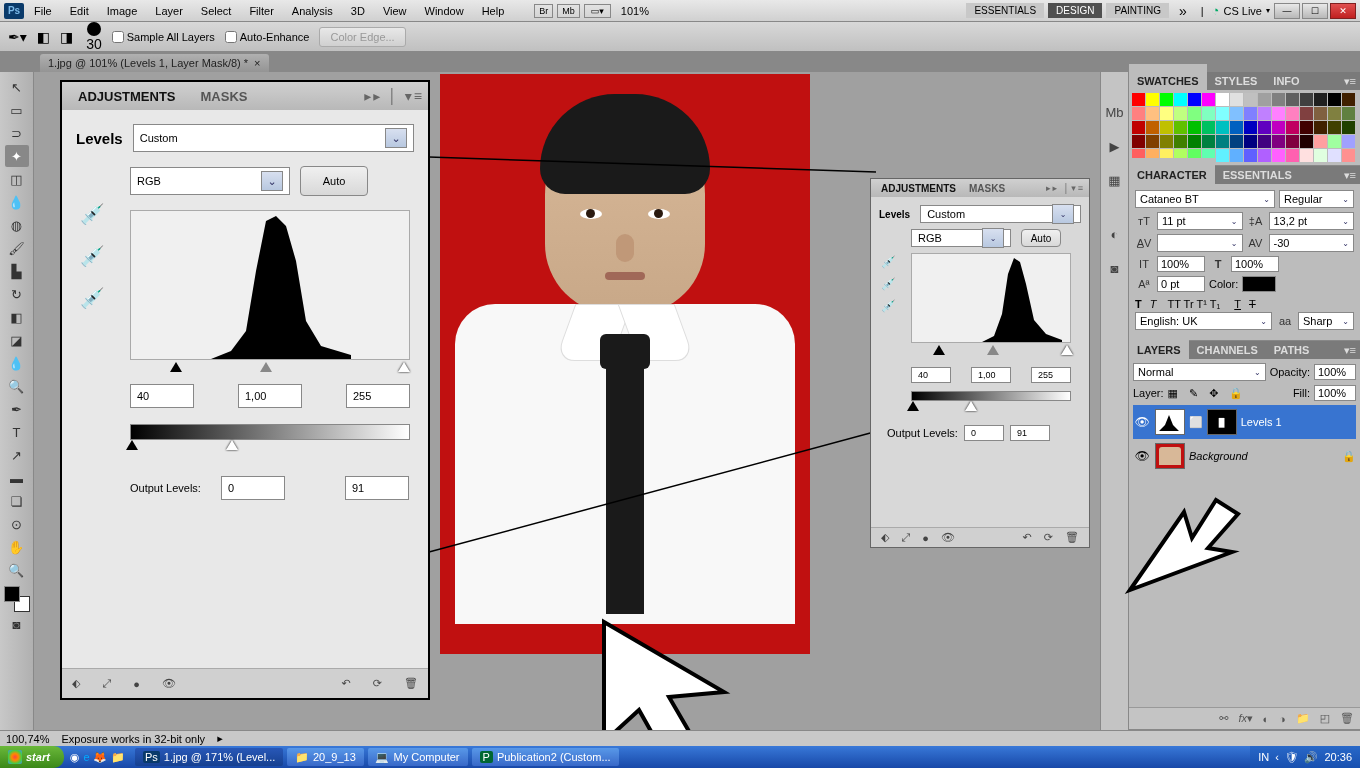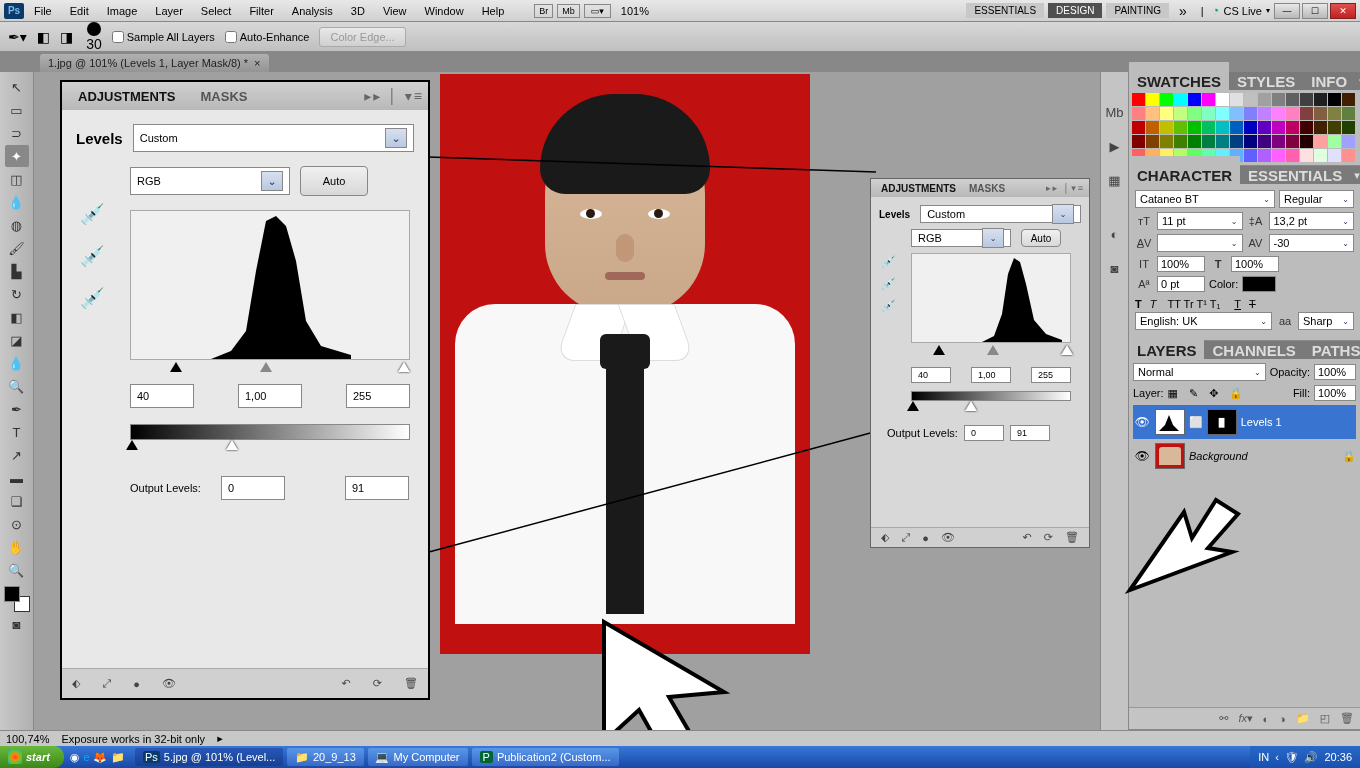--- a/index.html
+++ b/index.html
@@ -94,21 +94,21 @@
 .adj-panel-sm .gradient-bar{margin-left:32px;width:160px;height:10px;margin-top:8px}
 .adj-panel-sm .out-row{margin-left:8px;gap:6px;margin-top:10px;font-size:10px}
 .adj-panel-sm .panel-footer{height:20px;gap:12px;font-size:11px}
 
 
 .right-dock{position:absolute;right:0;top:72px;width:232px;bottom:38px;background:#bcbcbc;border-left:1px solid #888;display:flex;flex-direction:column}
 .dock-strip{position:absolute;right:232px;top:72px;width:28px;bottom:38px;background:#c4c4c4;border-left:1px solid #888;display:flex;flex-direction:column;align-items:center;padding-top:30px;gap:14px}
 .dock-strip div{width:20px;height:20px;display:flex;align-items:center;justify-content:center;color:#444;font-size:13px}
 .panel-group{border-bottom:1px solid #888}
 .panel-tabs{height:18px;background:#7a7a7a;display:flex;align-items:center}
-.ptab{padding:11px 8px;font-size:15px;color:#ddd;font-weight:bold}
+.ptab{padding:11px 8px;font-size:11px;color:#ddd;font-weight:bold}
 .ptab.active{background:#bcbcbc;color:#222}
 .swatch-grid{display:grid;grid-template-columns:repeat(16,13px);gap:1px;padding:3px}
 .swatch{width:13px;height:13px}
 .char-body{padding:6px;font-size:10px}
 .char-row{display:flex;align-items:center;gap:4px;margin-bottom:4px}
 .char-sel{border:1px solid #888;background:#fff;padding:1px 4px;height:18px;display:flex;align-items:center;flex:1;justify-content:space-between}
 .char-sel .chev{color:#336;font-size:8px}
 .char-input{width:48px;height:16px;border:1px solid #888;background:#fff;padding:0 3px;display:flex;align-items:center}
 .char-icon{width:18px;text-align:center;color:#333;font-size:11px}
 .type-btns{display:flex;gap:8px;padding:2px 0;font-size:11px}
@@ -621,21 +621,21 @@
     <span>start</span>
   </div>
   <span style="padding:0 6px;display:flex;gap:4px">
     <span>◉</span>
       <span style="color:#0af">e</span>
       <span style="color:#f80">🦊</span>
       <span>📁</span>
   </span>
   <div class="task-item active">
       <span style="background:#0a3a6a;padding:0 2px;border-radius:2px">Ps</span>
-      <span>5.jpg @ 101% (Level...</span>
+      <span>1.jpg @ 171% (Level...</span>
     </div>
   <div class="task-item">
       <span>📁</span>
       <span>20_9_13</span>
     </div>
   <div class="task-item">
       <span>💻</span>
       <span>My Computer</span>
     </div>
   <div class="task-item">

